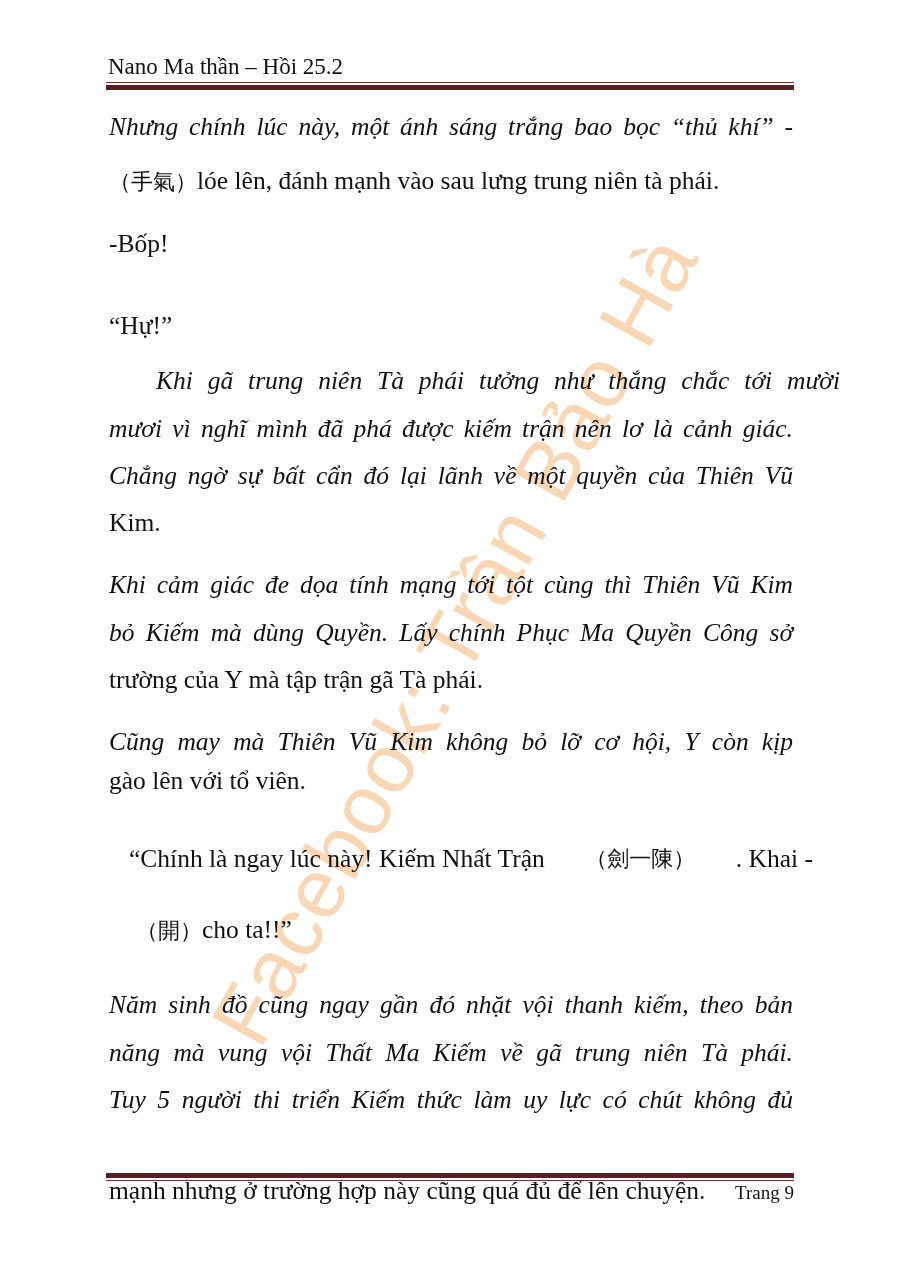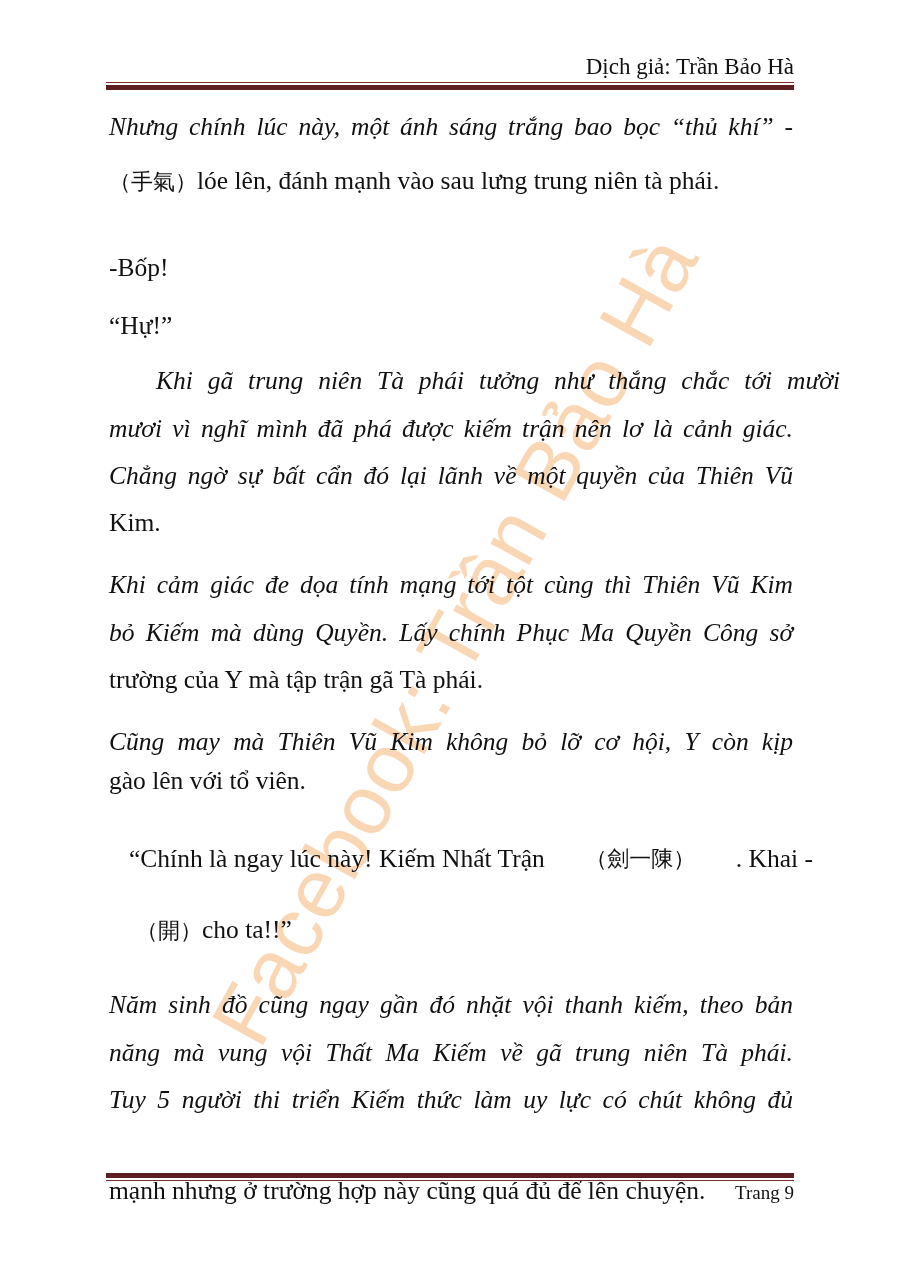--- a/index.html
+++ b/index.html
@@ -29,32 +29,32 @@
                  opacity: 0.55; white-space: nowrap; pointer-events: none; letter-spacing: 1px; }
   </style>
 </head>
 <body>
 
 <div class="page">
 
   <div class="watermark">Facebook: Trần Bảo Hà</div>
 
   <div class="header">
-    <span class="right">Dịch giả: Trần Bảo Hà</span>
+    <span class="left">Nano Ma thần – Hồi 25.2</span>
   </div>
   <div class="rule-top">
     <div class="thin"></div>
     <div class="thick"></div>
   </div>
 
   <div class="body-text" style="top:0;">
     <div class="line justify" style="top:112px;">Nhưng chính lúc này, một ánh sáng trắng bao bọc “thủ khí” -</div>
     <div class="line" style="top:166px;"><span class="cjk">（</span><span class="cjk">手氣</span><span class="cjk">）</span><span>lóe lên, đánh mạnh vào sau lưng trung niên tà phái.</span></div>
 
-    <div class="line" style="top:253px;">-Bốp!</div>
+    <div class="line" style="top:229px;">-Bốp!</div>
     <div class="line" style="top:311px;">“Hự!”</div>
 
     <div class="line justify" style="top:366px;margin-left:47px;">Khi gã trung niên Tà phái tưởng như thắng chắc tới mười</div>
     <div class="line justify" style="top:414px;">mươi vì nghĩ mình đã phá được kiếm trận nên lơ là cảnh giác.</div>
     <div class="line justify" style="top:461px;">Chẳng ngờ sự bất cẩn đó lại lãnh về một quyền của Thiên Vũ</div>
     <div class="line" style="top:508px;">Kim.</div>
 
     <div class="line justify" style="top:570px;">Khi cảm giác đe dọa tính mạng tới tột cùng thì Thiên Vũ Kim</div>
     <div class="line justify" style="top:618px;">bỏ Kiếm mà dùng Quyền. Lấy chính Phục Ma Quyền Công sở</div>
     <div class="line" style="top:665px;">trường của Y mà tập trận gã Tà phái.</div>

